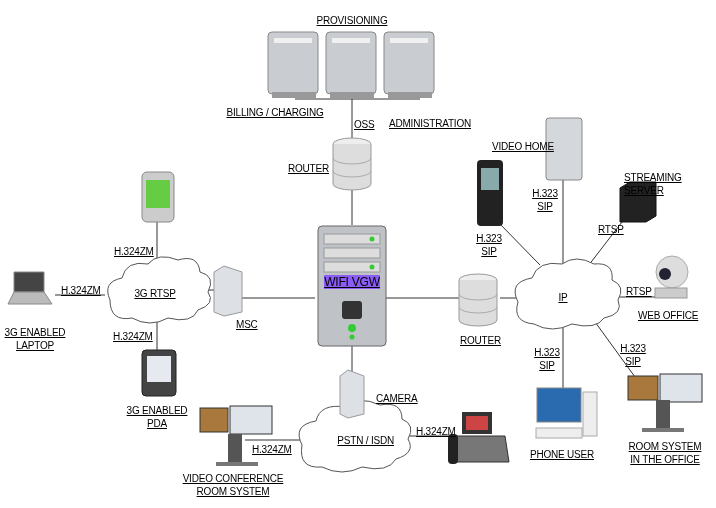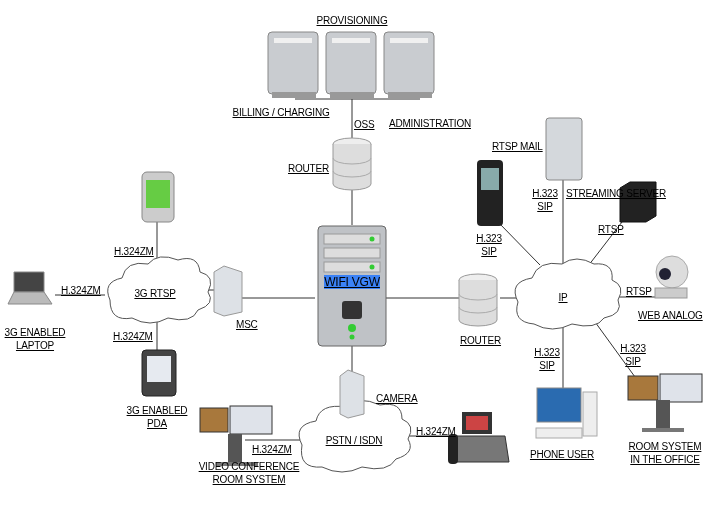--- a/index.html
+++ b/index.html
@@ -148,42 +148,42 @@
     </g>
 
     <g>
       <rect x="628" y="376" width="30" height="24" fill="#a8783c" stroke="#333"></rect>
       <rect x="660" y="374" width="42" height="28" fill="#dfe3ea" stroke="#333"></rect>
       <rect x="656" y="400" width="14" height="30" fill="#555"></rect>
       <rect x="642" y="428" width="42" height="4" fill="#777"></rect>
     </g>
   </svg>
 
-  <div class="lbl" style="left:324px;top:275px;width:56px;background:#3b82f6;font-size:12px;line-height:14px;">WIFI VGW</div>
+  <div class="lbl" style="left:324px;top:275px;width:56px;background:#8b5cf6;font-size:12px;line-height:14px;">WIFI VGW</div>
 
   <div class="lbl" style="left:300px;top:14px;width:104px;">PROVISIONING</div>
-  <div class="lbl" style="left:226px;top:106px;width:110px;text-align:center;">BILLING / CHARGING</div>
+  <div class="lbl" style="left:220px;top:106px;width:110px;text-align:center;">BILLING / CHARGING</div>
   <div class="lbl" style="left:380px;top:106px;width:100px;margin-top:11px;">ADMINISTRATION</div>
   <div class="lbl l" style="left:354px;top:118px;">OSS</div>
   <div class="lbl l" style="left:288px;top:162px;">ROUTER</div>
   <div class="lbl l" style="left:236px;top:318px;">MSC</div>
   <div class="lbl" style="left:120px;top:287px;width:70px;">3G RTSP</div>
   <div class="lbl" style="left:0px;top:326px;width:70px;">3G ENABLED
 LAPTOP</div>
   <div class="lbl" style="left:122px;top:404px;width:70px;">3G ENABLED
 PDA</div>
   <div class="lbl l" style="left:376px;top:392px;">CAMERA</div>
-  <div class="lbl" style="left:314px;top:434px;width:80px;">PSTN / ISDN</div>
-  <div class="lbl" style="left:178px;top:460px;width:110px;margin-left:16px;">VIDEO CONFERENCE
+  <div class="lbl" style="left:314px;top:434px;width:80px;text-align:right;">PSTN / ISDN</div>
+  <div class="lbl" style="left:178px;top:472px;width:110px;">VIDEO CONFERENCE
 ROOM SYSTEM</div>
   <div class="lbl l" style="left:460px;top:334px;">ROUTER</div>
   <div class="lbl" style="left:553px;top:291px;width:20px;">IP</div>
-  <div class="lbl l" style="left:492px;top:140px;">RTSP MAIL</div>
-  <div class="lbl l" style="left:566px;top:171px;margin-top:16px;">STREAMING SERVER</div>
-  <div class="lbl l" style="left:638px;top:309px;">WEB ANALOG</div>
+  <div class="lbl l" style="left:492px;top:140px;">VIDEO HOME</div>
+  <div class="lbl l" style="left:624px;top:171px;">STREAMING SERVER</div>
+  <div class="lbl l" style="left:638px;top:309px;">WEB OFFICE</div>
   <div class="lbl" style="left:522px;top:448px;width:80px;">PHONE USER</div>
   <div class="lbl" style="left:620px;top:440px;width:90px;">ROOM SYSTEM
 IN THE OFFICE</div>
 
   <div class="lbl l" style="left:114px;top:245px;">H.324ZM</div>
   <div class="lbl l" style="left:61px;top:284px;">H.324ZM</div>
   <div class="lbl l" style="left:113px;top:330px;">H.324ZM</div>
   <div class="lbl l" style="left:252px;top:443px;">H.324ZM</div>
   <div class="lbl l" style="left:416px;top:425px;">H.324ZM</div>
   <div class="lbl" style="left:474px;top:232px;width:30px;">H.323

